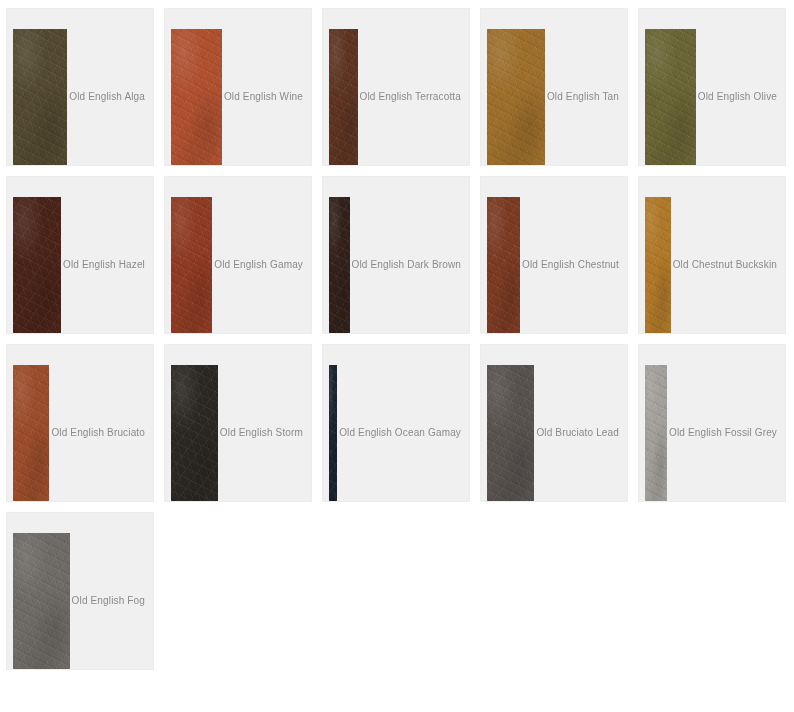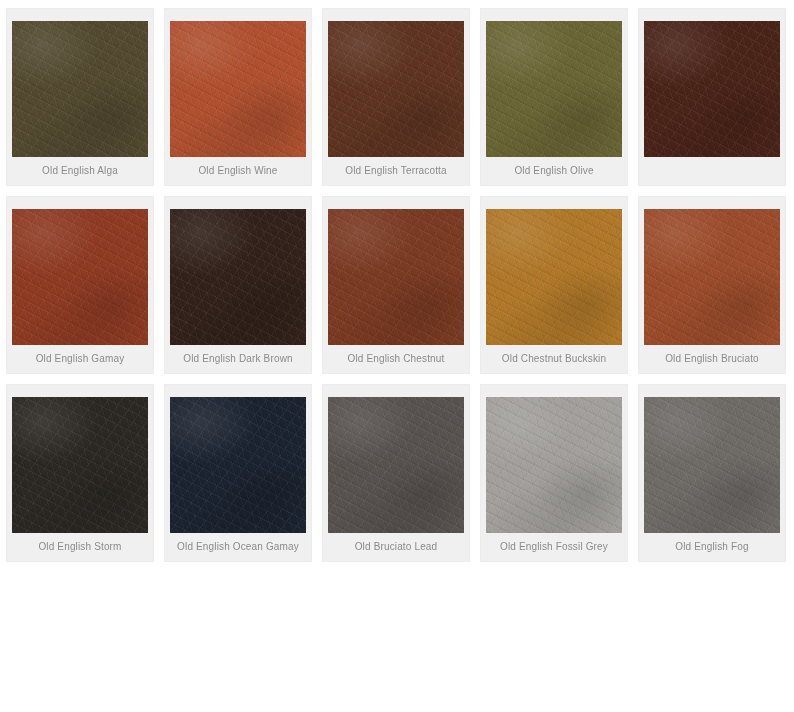--- a/index.html
+++ b/index.html
@@ -21,23 +21,23 @@
     display: grid;
     grid-template-columns: repeat(5, 148px);
     column-gap: 10px;
     row-gap: 10px;
     padding: 8px 0 0 6px;
   }
   .swatch-card {
     width: 148px;
     background: #f0f0f0;
     border: 1px solid #ececec;
-    padding: 12px 6px 0 6px;
+    padding: 20px 6px 0 6px;
     display: flex;
-    flex-direction: column;
+    flex-direction: row;
     align-items: center;
     box-shadow: 0 0 0 0 rgba(0,0,0,0);
   }
   .swatch-tile {
     width: 136px;
     height: 136px;
     position: relative;
     overflow: hidden;
     background-color: #888;
     background-blend-mode: overlay, overlay, soft-light, normal;
@@ -84,25 +84,30 @@
       </div>
       <div class="swatch-card">
         <div class="swatch-tile" style="background-color: rgb(176, 80, 47);"></div>
         <div class="swatch-label">Old English Wine</div>
       </div>
       <div class="swatch-card">
         <div class="swatch-tile" style="background-color: rgb(94, 51, 32);"></div>
         <div class="swatch-label">Old English Terracotta</div>
       </div>
       <div class="swatch-card">
+        <div class="swatch-tile" style="background-color: rgb(157, 110, 42);"></div>
+        <div class="swatch-label">Old English Tan</div>
+      </div>
+      <div class="swatch-card">
         <div class="swatch-tile" style="background-color: rgb(106, 101, 52);"></div>
         <div class="swatch-label">Old English Olive</div>
       </div>
       <div class="swatch-card">
         <div class="swatch-tile" style="background-color: rgb(74, 35, 24);"></div>
+        <div class="swatch-label">Old English Hazel</div>
       </div>
       <div class="swatch-card">
         <div class="swatch-tile" style="background-color: rgb(143, 58, 34);"></div>
         <div class="swatch-label">Old English Gamay</div>
       </div>
       <div class="swatch-card">
         <div class="swatch-tile" style="background-color: rgb(50, 33, 26);"></div>
         <div class="swatch-label">Old English Dark Brown</div>
       </div>
       <div class="swatch-card">

